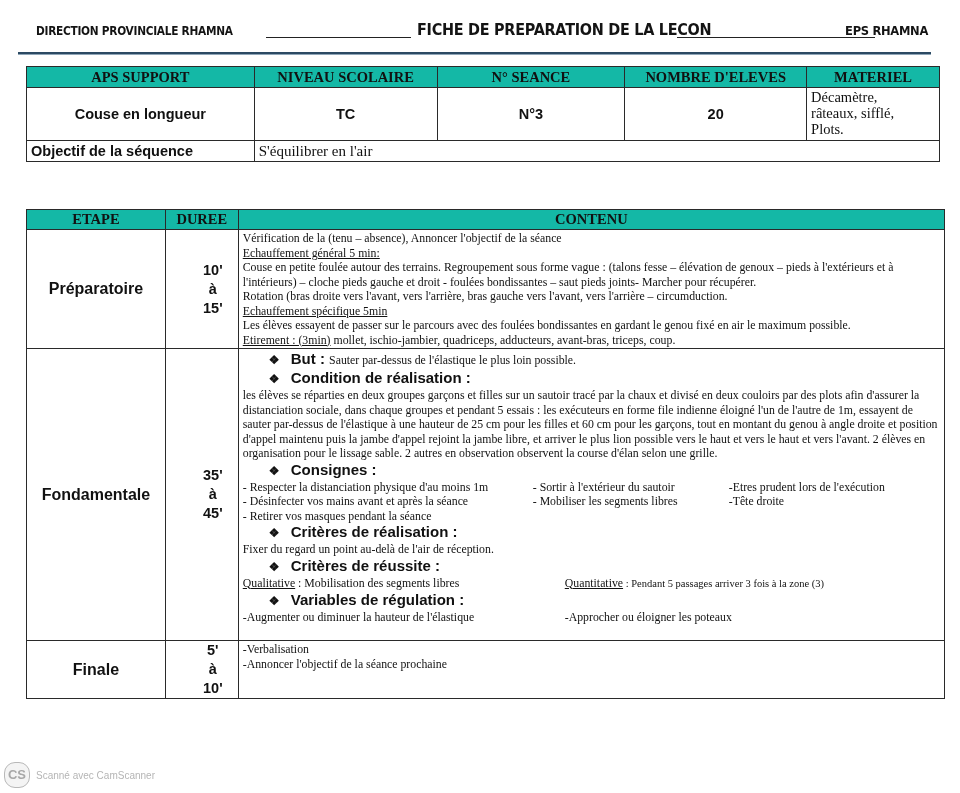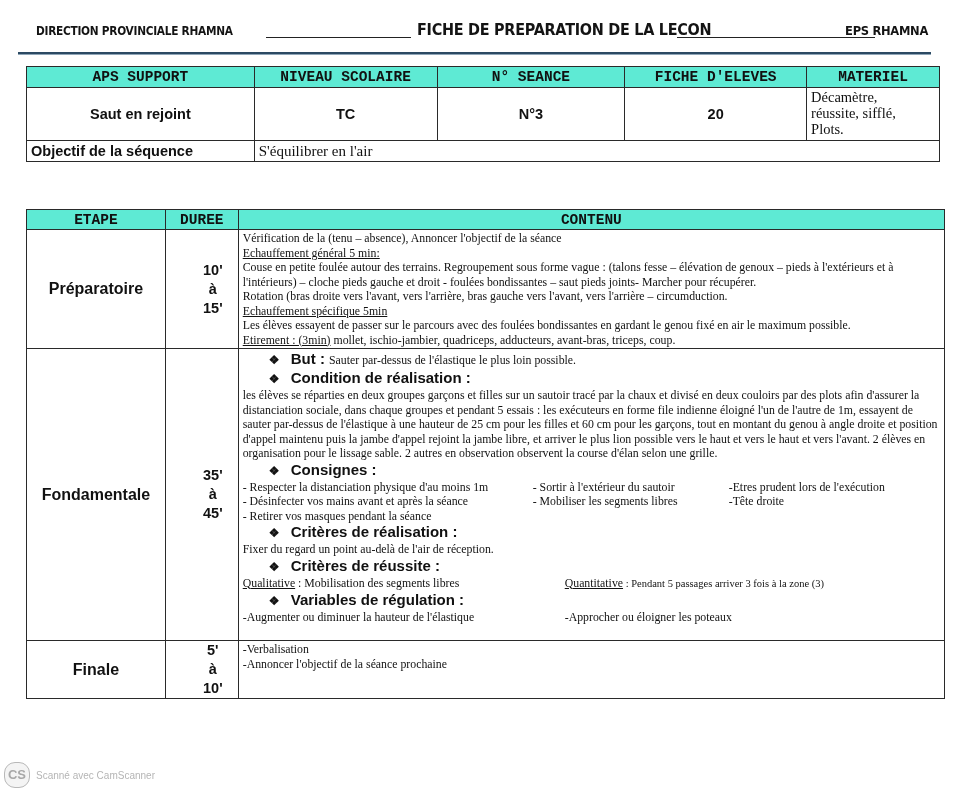--- a/index.html
+++ b/index.html
@@ -13,21 +13,21 @@
   }
   .header .left { position: absolute; left: 0; top: 2px; font-size: 11.5px; letter-spacing: -0.3px; transform: scaleX(0.92); transform-origin: left; }
   .header .line1 { position: absolute; left: 230px; top: 15px; width: 145px; border-bottom: 1px solid #222; }
   .header .center { position: absolute; left: 381px; top: -1px; font-size: 15.5px; letter-spacing: -0.3px; transform: scaleX(0.93); transform-origin: left; }
   .header .line2 { position: absolute; left: 641px; top: 15px; width: 198px; border-bottom: 1px solid #222; }
   .header .right { position: absolute; right: 0; top: 2px; font-size: 11.5px; letter-spacing: -0.3px; }
   .hrule { position: absolute; left: 18px; top: 52px; width: 913px; height: 2px; background: #2c4a63; box-shadow: 0 1px 0 #8fa6b8; }
 
   table { border-collapse: collapse; position: absolute; }
   td, th { border: 1.5px solid #2a2a2a; padding: 0; }
-  th { background: #5eead4; font-family: Liberation Mono, monospace; font-weight: bold; font-size: 14.5px; color: #111; height: 19px; text-align: center; }
+  th { background: #14b8a6; font-family: Liberation Serif, serif; font-weight: bold; font-size: 14.5px; color: #111; height: 19px; text-align: center; }
 
   #info { left: 26px; top: 66px; width: 914px; }
   #info .c { text-align: center; font-family: "Liberation Sans", sans-serif; font-weight: bold; font-size: 14.5px; }
   #info .mat { font-family: "Liberation Serif", serif; font-size: 14.5px; line-height: 16px; padding: 1px 4px; vertical-align: top; margin-left: 46px; }
   #info .lbl { font-family: "Liberation Sans", sans-serif; font-weight: bold; font-size: 14.5px; padding: 0 4px; text-align: left; }
   #info .val { font-size: 15px; padding: 0 4px; }
   #info .val2 { font-size: 11.5px; line-height: 13px; padding: 1px 4px; }
 
   #plan { left: 26px; top: 209px; width: 919px; }
   #plan .etape { text-align: center; font-family: "Liberation Sans", sans-serif; font-weight: bold; font-size: 16px; }
@@ -62,31 +62,31 @@
       <col style="width:183px">
       <col style="width:188px">
       <col style="width:182px">
       <col style="width:133px">
   </colgroup>
   <tbody>
       <tr style="height:21px">
     <th>APS SUPPORT</th>
     <th>NIVEAU SCOLAIRE</th>
     <th>N° SEANCE</th>
-    <th>FICHE D'ELEVES</th>
+    <th>NOMBRE D'ELEVES</th>
     <th>MATERIEL</th>
   </tr>
   <tr style="height:53px">
-    <td class="c">Saut en rejoint</td>
+    <td class="c">Couse en longueur</td>
     <td class="c">TC</td>
     <td class="c">N°3</td>
     <td class="c">20</td>
     <td class="mat">
       <div>Décamètre,</div>
-      <div>réussite, sifflé,</div>
+      <div>râteaux, sifflé,</div>
       <div>Plots.</div>
     </td>
   </tr>
   <tr style="height:21px">
     <td class="lbl">Objectif de la séquence</td>
     <td class="val" colspan="4">S'équilibrer en l'air</td>
   </tr>
 </tbody>
   </table>
 

